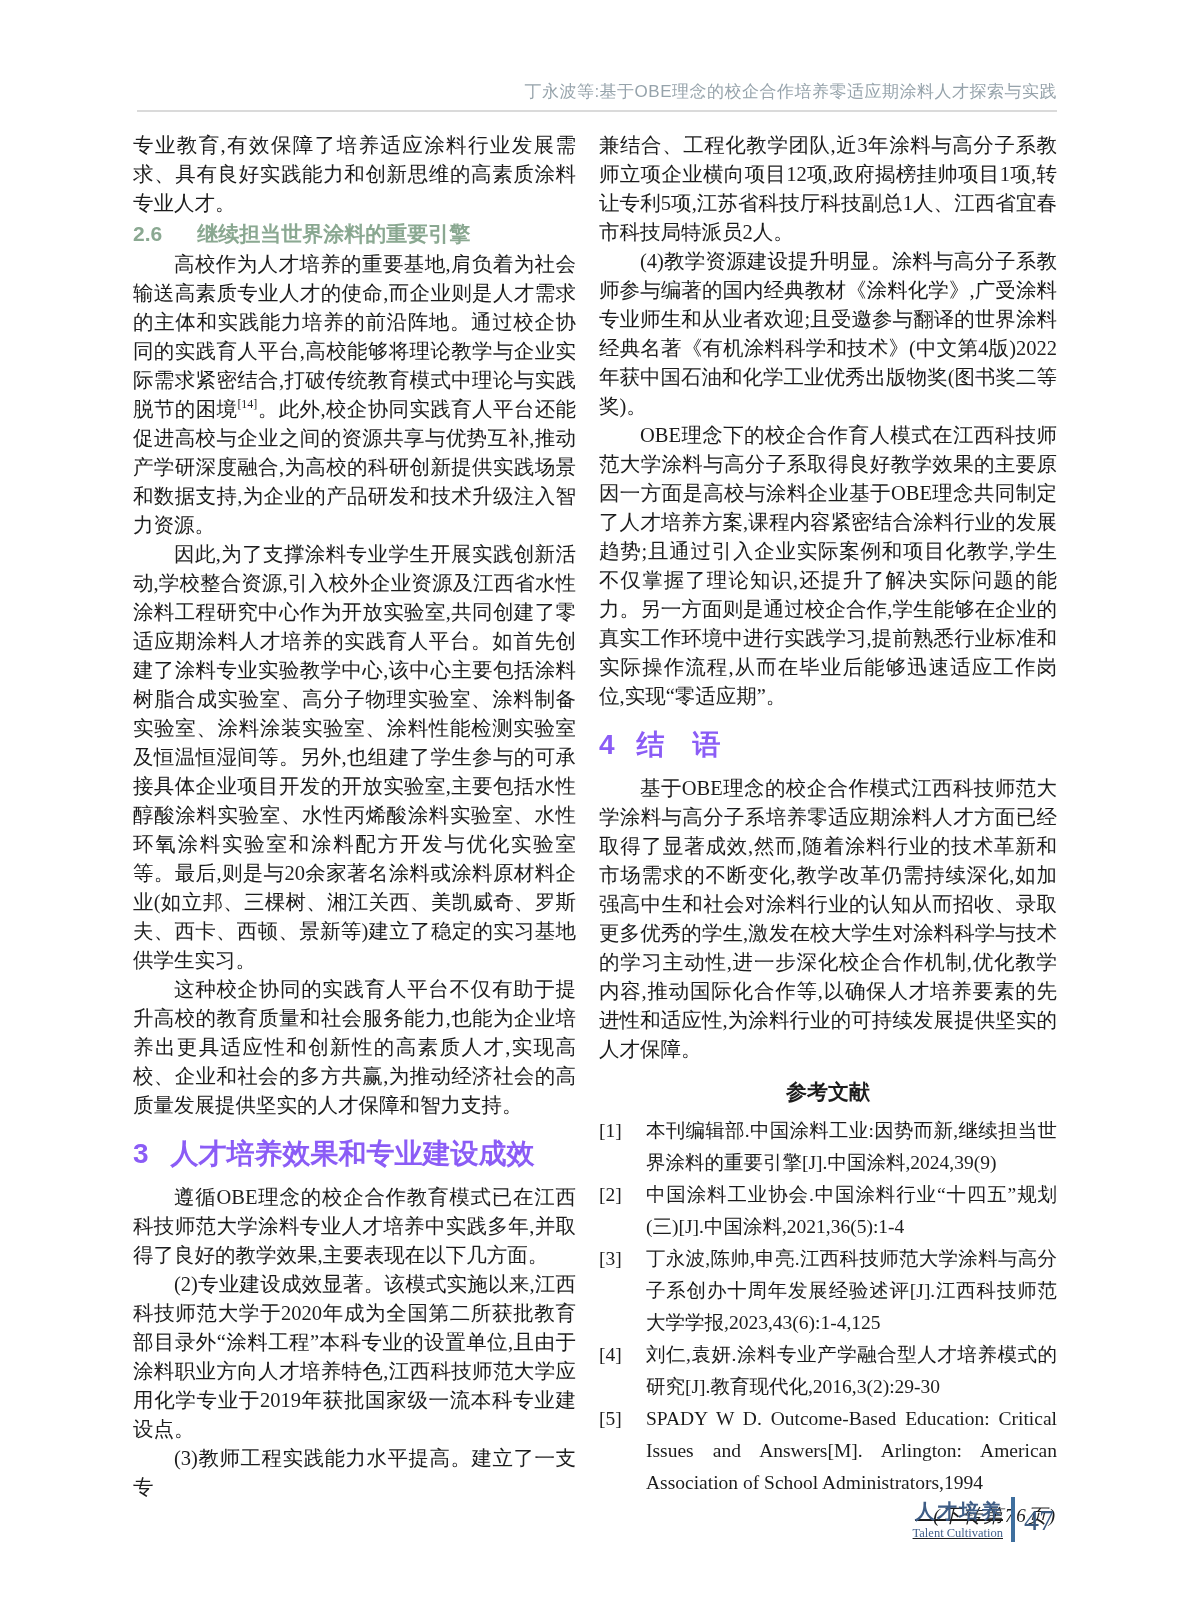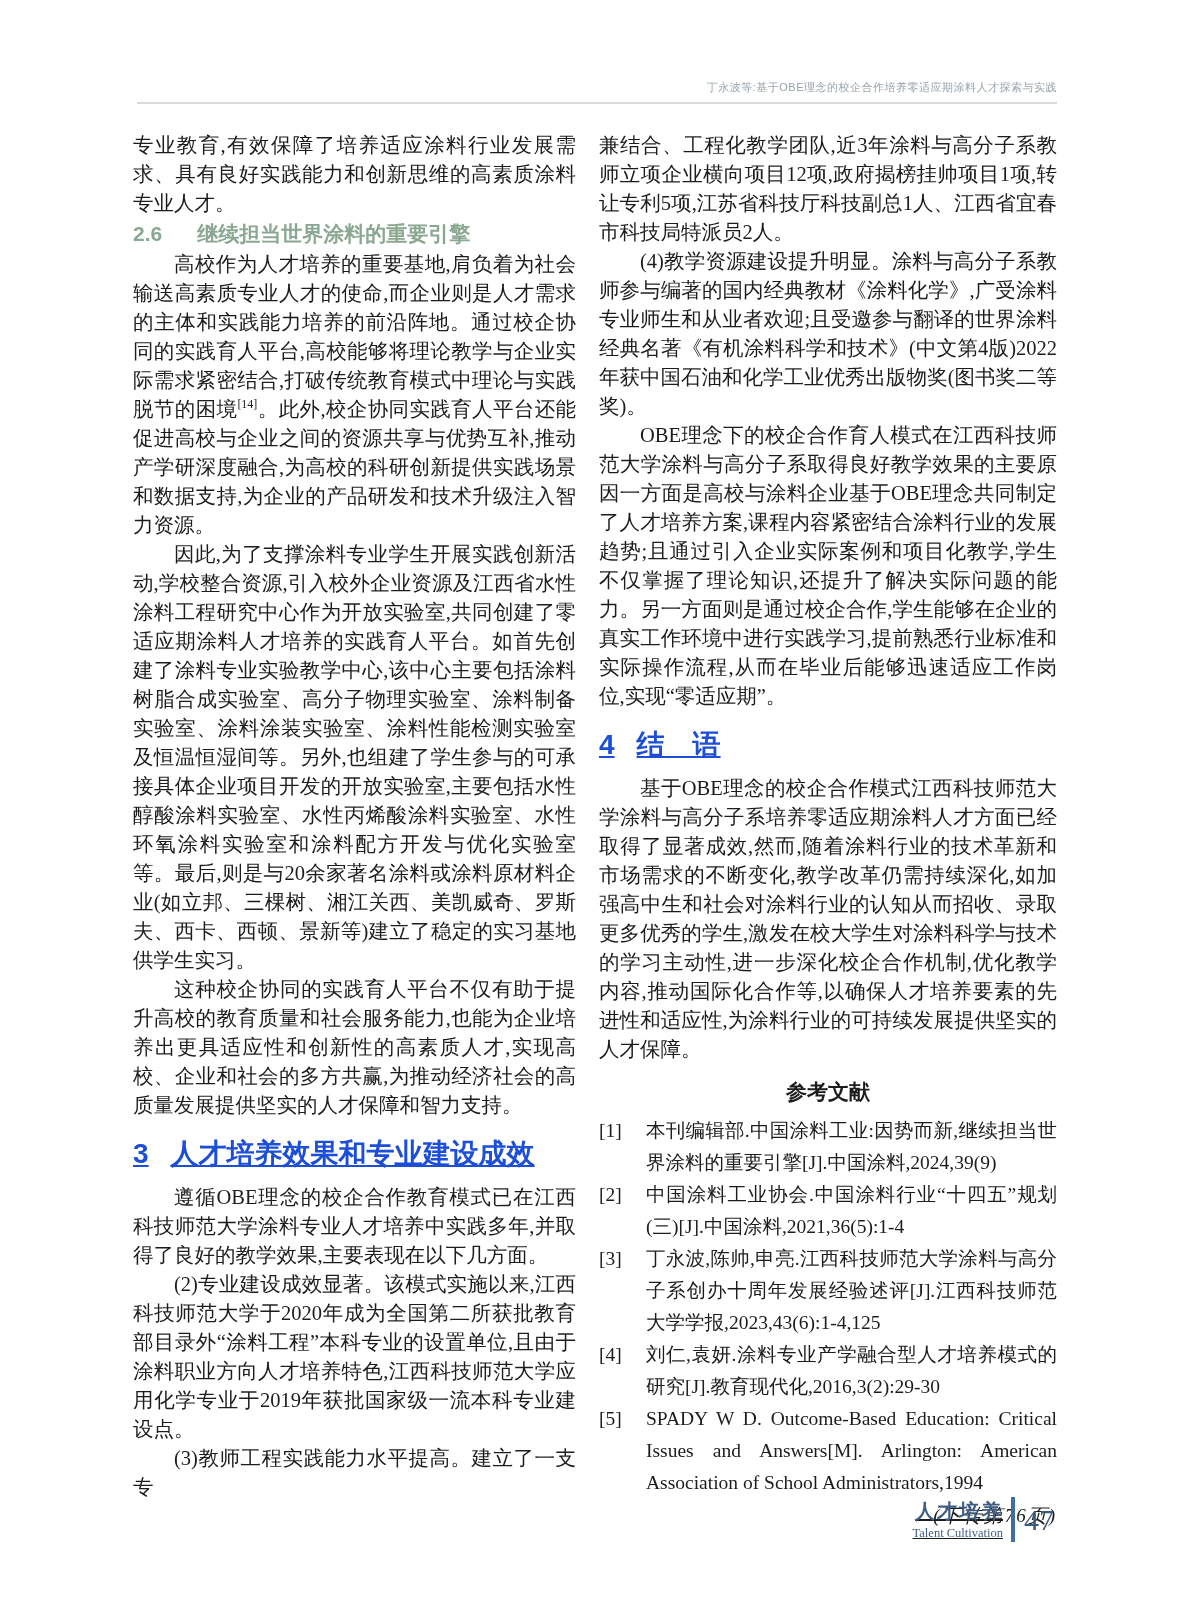--- a/index.html
+++ b/index.html
@@ -15,21 +15,21 @@
   
   .running-header {
     position: absolute;
     top: 80px;
     left: 137px;
     width: 920px;
     text-align: right;
   }
   .running-title {
     font-family: "Liberation Sans", "DejaVu Sans", sans-serif;
-    font-size: 11px;
+    font-size: 17px;
     color: #96a3ab;
     letter-spacing: 0.5px;
   }
   .header-rule {
     margin-top: 7px;
     border-top: 2px solid #dadada;
     height: 0;
   }
   
   .columns {
@@ -51,28 +51,27 @@
     color: #8aa891;
     font-family: "Liberation Sans", "DejaVu Sans", sans-serif;
     font-weight: bold;
     font-size: 21px;
     line-height: 30px;
     margin: 1px 0 1px 0;
     text-align: left;
   }
   .h-sub .h-num { margin-right: 35px; }
   .h-main {
-    color: #1d4ed8;
+    color: #8b5cf6;
     font-family: "Liberation Sans", "DejaVu Sans", sans-serif;
     font-weight: bold;
     font-size: 28px;
     line-height: 34px;
     margin: 17px 0 12px 0;
     text-align: left;
-    text-decoration: underline;
   }
   .h-main .h-num { margin-right: 22px; }
   
   .ref-title {
     text-align: center;
     font-weight: bold;
     font-size: 21px;
     margin: 14px 0 8px 0;
   }
   .ref-list { list-style: none; }

